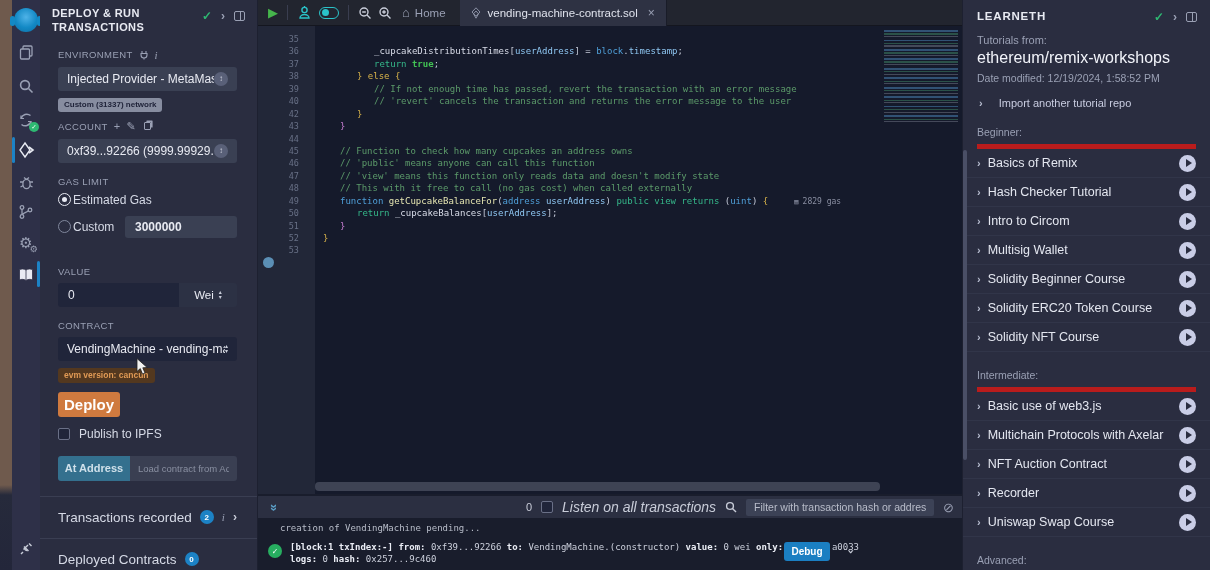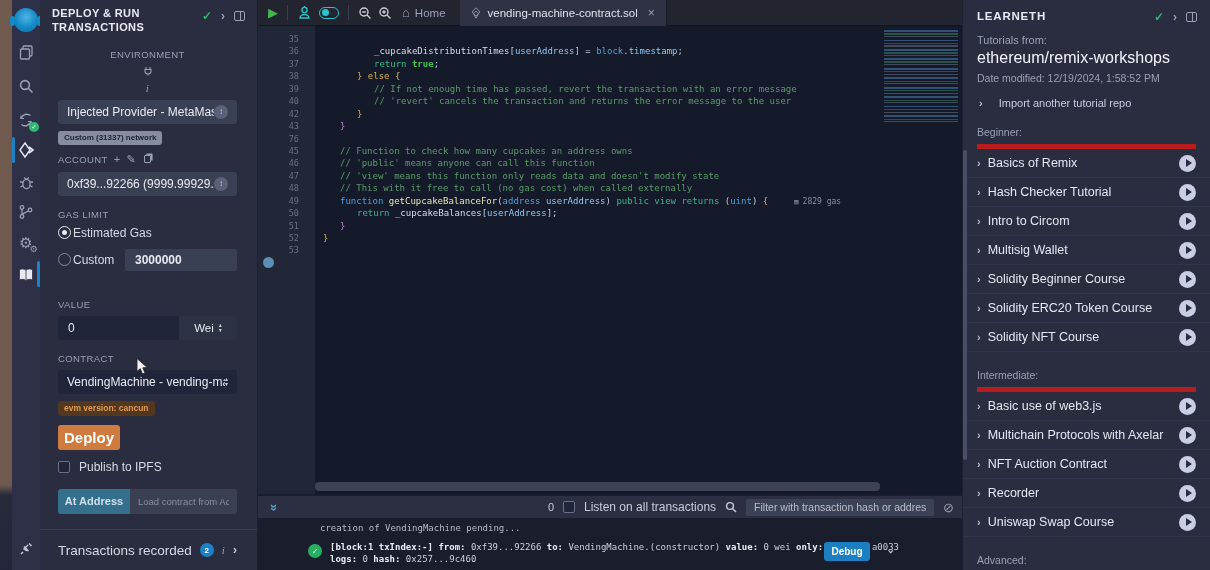--- a/index.html
+++ b/index.html
@@ -115,28 +115,28 @@
     background:repeating-linear-gradient(180deg,
       rgba(86,156,214,.50) 0 1.5px, rgba(0,0,0,0) 1.5px 3px,
       rgba(78,170,120,.45) 3px 4.5px, rgba(0,0,0,0) 4.5px 6px,
       rgba(205,210,225,.30) 6px 7px,  rgba(0,0,0,0) 7px 9.5px); }
   .hscroll { position:absolute; left:57px; bottom:3px; width:565px; height:9px; background:#3e4354; border-radius:4px; }
 
   .termbar { position:absolute; left:0; top:496px; width:704px; height:22px; background:#2b2f41;
     display:flex; align-items:center; padding:0 8px; gap:9px; }
   .dbl-chev { transform:rotate(-90deg); color:#5ba0c8; font-size:13px; font-weight:bold; width:12px; text-align:center; }
   .t-count { margin-left:auto; color:#c8ccd8; font-size:11px; }
-  .t-listen { color:#c8ccd8; font-size:12px; white-space:nowrap; }
+  .t-listen { color:#c8ccd8; font-size:14px; white-space:nowrap;font-style:italic; }
   .t-filter { width:188px; height:17px; background:#3c4256; border:none; border-radius:2px; color:#c4c8d6;
     font-size:10.5px; padding:0 8px; font-family:"Liberation Sans",sans-serif; }
   .t-filter::placeholder { color:#b9bdca; }
   .t-ban { color:#9aa0b4; font-size:13px; }
 
   .terminal { position:absolute; left:0; top:518px; width:608px; height:52px; background:#191d2c;
-    font-family:"DejaVu Sans Mono", monospace;margin-left:40px; }
+    font-family:"DejaVu Sans Mono", monospace; }
   .pending { padding:5px 0 0 22px; font-size:9px; color:#b8bdc9; }
   .tx-row { position:relative; margin-top:9px; padding-left:32px; }
   .ok-circle { position:absolute; left:10px; top:2px; width:14px; height:14px; border-radius:50%;
     background:#27ae60; color:#fff; font-size:9px; display:flex; align-items:center; justify-content:center; }
   .tx-text { width:588px; font-size:9px; line-height:11.5px; color:#ccd0dc; }
   .tx-text b { color:#eaedf5; }
   .debug-btn { position:absolute; right:36px; top:0; width:46px; height:19px; background:#1b7fc2; color:#fff;
     border:none; border-radius:3px; font-weight:bold; font-size:10px; font-family:"Liberation Sans",sans-serif; }
   .tx-chev { position:absolute; right:10px; top:2px; transform:rotate(90deg); color:#c8ccd8; font-size:13px; font-weight:bold; }
 
@@ -246,21 +246,21 @@
   <div class="panel-head">
     <div class="panel-title">DEPLOY &amp; RUN TRANSACTIONS</div>
     <div class="head-icons">
       <span class="chk">✓</span>
       <span class="chev-dim">›</span>
       <span class="winbox"></span>
     </div>
   </div>
 
   <div class="panel-body">
-    <div class="sml" style="margin-top:6px;flex-direction:column;">
+    <div class="sml" style="margin-top:6px;">
       <span>ENVIRONMENT</span>
       <svg width="10" height="10" viewBox="0 0 10 10" fill="none" stroke="#9aa0b4" stroke-width="1.1">
         <path d="M3 1 v2.5 M7 1 v2.5 M2 3.5 h6 v1.5 a3 3 0 0 1 -6 0 Z M5 8 v1.5"></path>
       </svg>
       <span class="info-i">i</span>
     </div>
     <div class="dd light">
       <span class="dd-text">Injected Provider - MetaMask</span>
       <span class="dd-circle">↕</span>
     </div>
@@ -382,21 +382,21 @@
     <div class="gutter-bg"></div>
     <div class="code-lines">
         <div class="cl"><span class="ln">35</span></div>
         <div class="cl"><span class="ln">36</span><span class="ct" style="padding-left: 59px;"><span class="tk-id">_cupcakeDistributionTimes</span><span class="tk-pu">[</span><span class="tk-v">userAddress</span><span class="tk-pu">] = </span><span class="tk-k">block</span><span class="tk-pu">.</span><span class="tk-v">timestamp</span><span class="tk-pu">;</span></span></div>
         <div class="cl"><span class="ln">37</span><span class="ct" style="padding-left: 59px;"><span class="tk-g">return </span><span class="tk-b">true</span><span class="tk-pu">;</span></span></div>
         <div class="cl"><span class="ln">38</span><span class="ct" style="padding-left: 42px;"><span class="tk-y">} else {</span></span></div>
         <div class="cl"><span class="ln">39</span><span class="ct" style="padding-left: 59px;"><span class="tk-cm">// If not enough time has passed, revert the transaction with an error message</span></span></div>
         <div class="cl"><span class="ln">40</span><span class="ct" style="padding-left: 59px;"><span class="tk-cm">// 'revert' cancels the transaction and returns the error message to the user</span></span></div>
         <div class="cl"><span class="ln">42</span><span class="ct" style="padding-left: 42px;"><span class="tk-y">}</span></span></div>
         <div class="cl"><span class="ln">43</span><span class="ct" style="padding-left: 25px;"><span class="tk-m">}</span></span></div>
-        <div class="cl"><span class="ln">76</span><span class="ct" style="padding-left: 8px;"></span></div>
+        <div class="cl"><span class="ln">44</span><span class="ct" style="padding-left: 8px;"></span></div>
         <div class="cl"><span class="ln">45</span><span class="ct" style="padding-left: 25px;"><span class="tk-cm">// Function to check how many cupcakes an address owns</span></span></div>
         <div class="cl"><span class="ln">46</span><span class="ct" style="padding-left: 25px;"><span class="tk-cm">// 'public' means anyone can call this function</span></span></div>
         <div class="cl"><span class="ln">47</span><span class="ct" style="padding-left: 25px;"><span class="tk-cm">// 'view' means this function only reads data and doesn't modify state</span></span></div>
         <div class="cl"><span class="ln">48</span><span class="ct" style="padding-left: 25px;"><span class="tk-cm">// This with it free to call (no gas cost) when called externally</span></span></div>
         <div class="cl"><span class="ln">49</span><span class="ct" style="padding-left: 25px;"><span class="tk-k">function </span><span class="tk-f">getCupcakeBalanceFor</span><span class="tk-pu">(</span><span class="tk-k">address</span><span class="tk-pu"> </span><span class="tk-v">userAddress</span><span class="tk-pu">) </span><span class="tk-g">public view returns</span><span class="tk-pu"> (</span><span class="tk-k">uint</span><span class="tk-pu">) </span><span class="tk-y">{</span><span class="gas">2829 gas</span></span></div>
         <div class="cl"><span class="ln">50</span><span class="ct" style="padding-left: 42px;"><span class="tk-g">return </span><span class="tk-id">_cupcakeBalances</span><span class="tk-pu">[</span><span class="tk-v">userAddress</span><span class="tk-pu">];</span></span></div>
         <div class="cl"><span class="ln">51</span><span class="ct" style="padding-left: 25px;"><span class="tk-m">}</span></span></div>
         <div class="cl"><span class="ln">52</span><span class="ct" style="padding-left: 8px;"><span class="tk-y">}</span></span></div>
         <div class="cl"><span class="ln">53</span><span class="ct" style="padding-left: 8px;"></span></div>
       </div>

